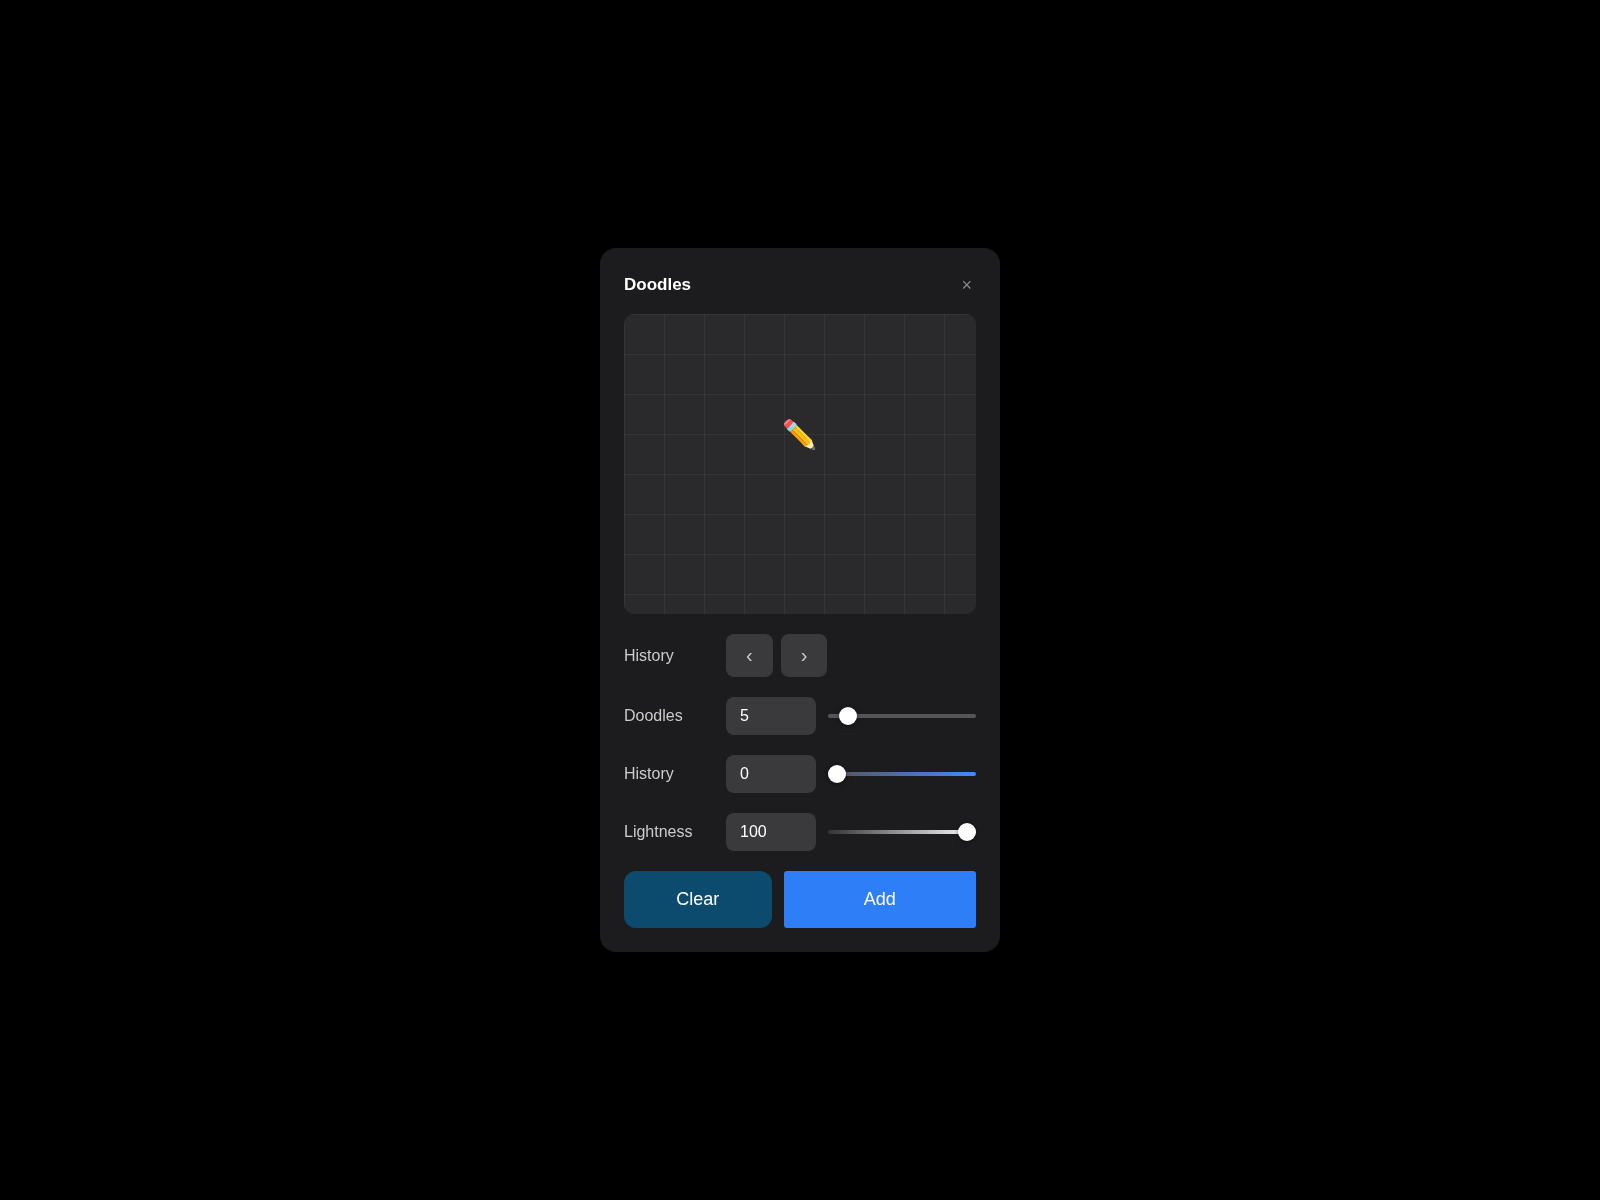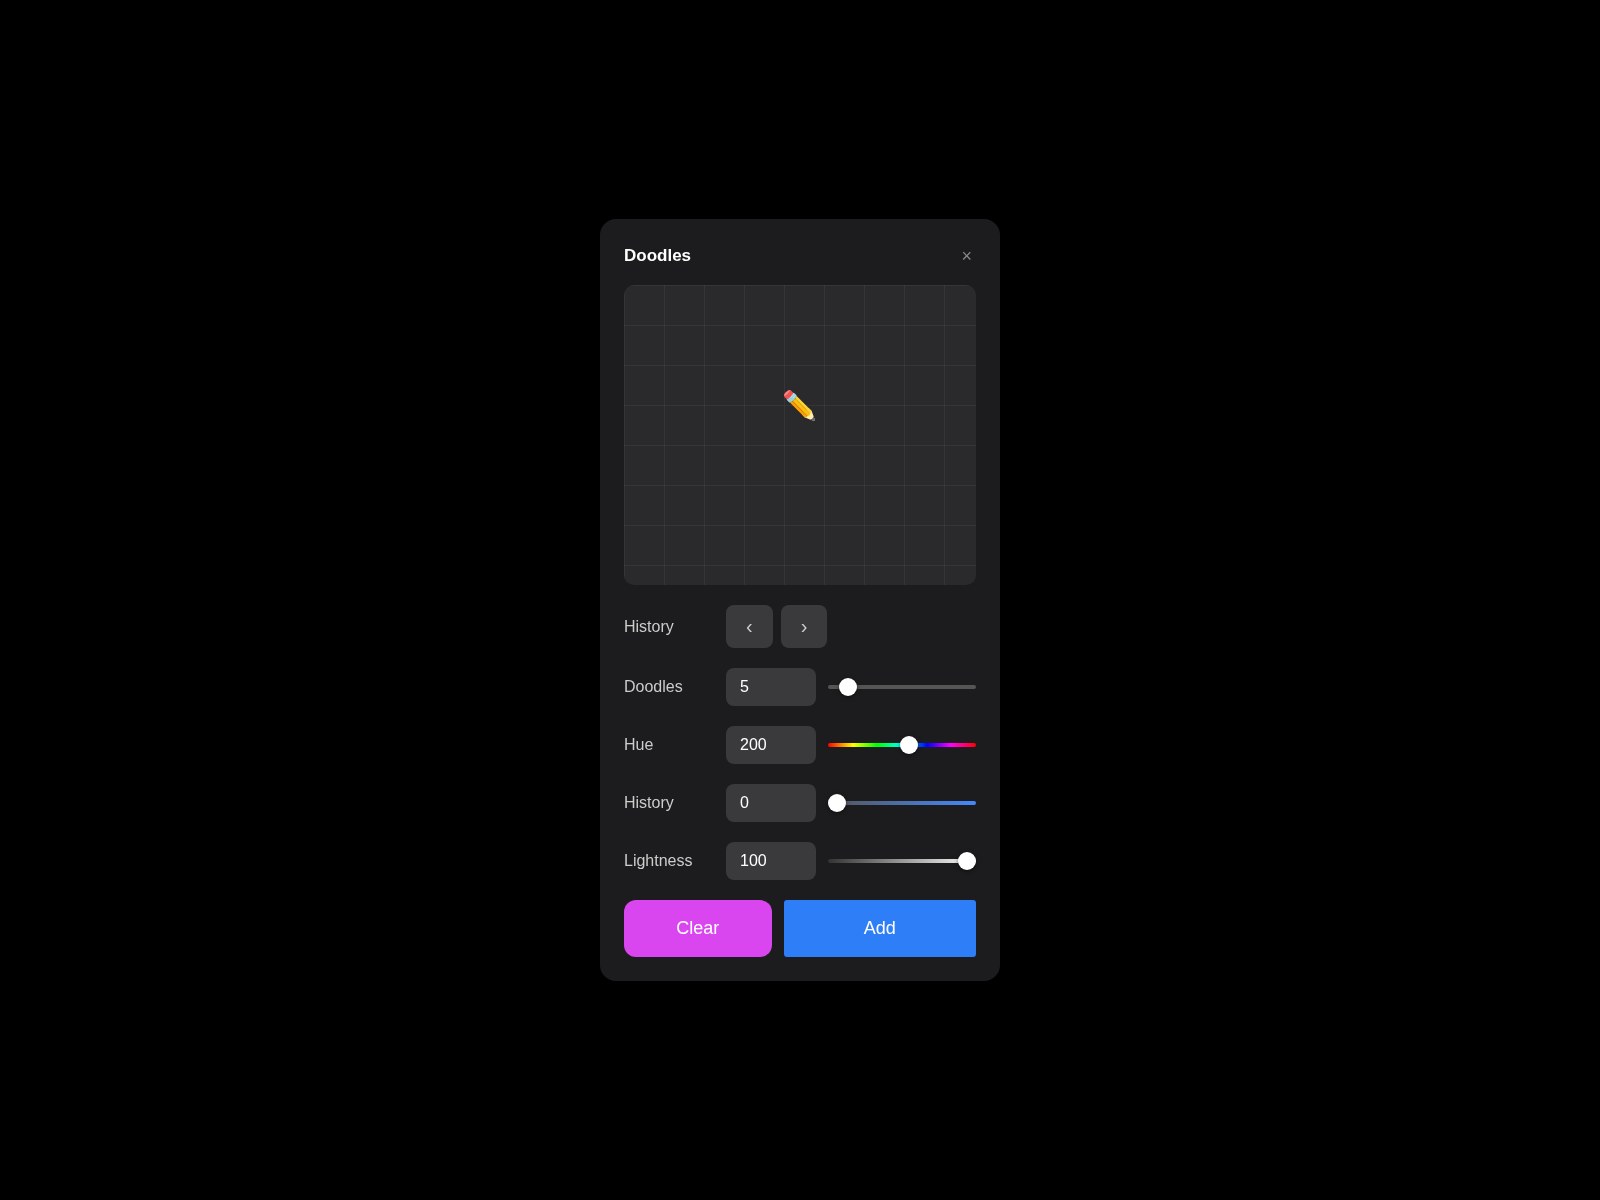--- a/index.html
+++ b/index.html
@@ -163,21 +163,21 @@
     }
 
     .button-row {
       display: flex;
       gap: 12px;
       margin-top: 20px;
     }
 
     .btn-clear {
       flex: 1;
-      background: #d946ef;
+      background: #0c4a6e;
       border: none;
       border-radius: 12px;
       color: #fff;
       font-size: 18px;
       padding: 18px;
       cursor: pointer;
       font-weight: 500;
     }
 
     .btn-add {
@@ -217,27 +217,20 @@
     </div>
 
     <div class="control-row">
       <span class="control-label">Doodles</span>
       <input class="num-input" type="number" value="5" style="">
       <div class="slider-wrap">
         <input type="range" class="slider slider-stroke" min="1" max="50" value="5" style="">
       </div>
     </div>
 
-    <div class="control-row">
-      <span class="control-label">Hue</span>
-      <input class="num-input" type="number" value="200" style="">
-      <div class="slider-wrap">
-        <input type="range" class="slider slider-hue" min="0" max="360" value="200" style="">
-      </div>
-    </div>
 
     <div class="control-row">
       <span class="control-label">History</span>
       <input class="num-input" type="number" value="0" style="">
       <div class="slider-wrap">
         <input type="range" class="slider slider-saturate" min="0" max="100" value="0" style="">
       </div>
     </div>
 
     <div class="control-row">

